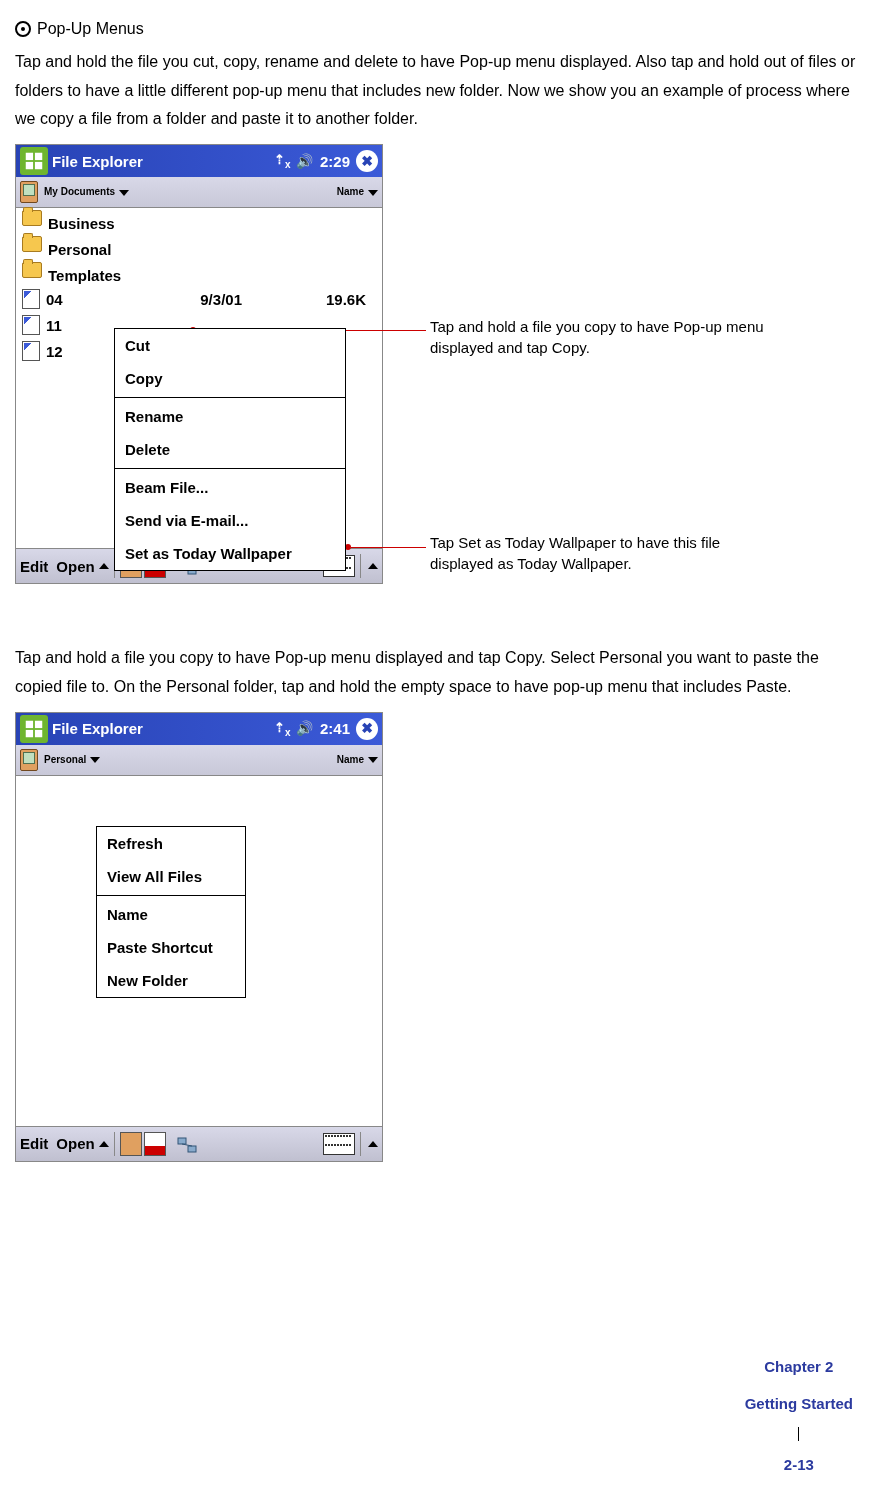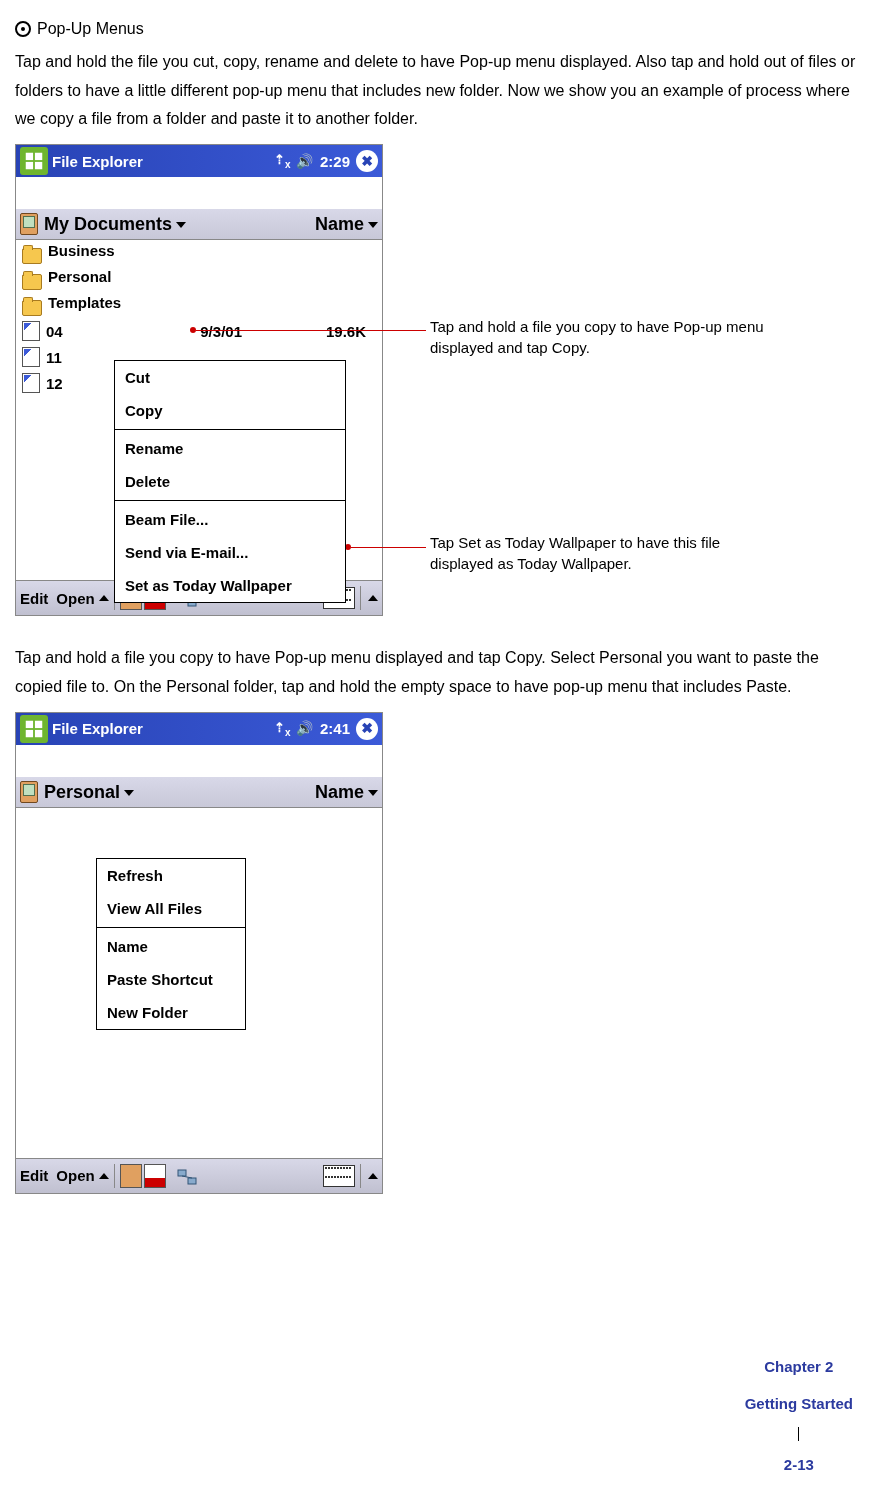--- a/index.html
+++ b/index.html
@@ -92,40 +92,39 @@
     font-weight: bold;
     font-size: 14px;
   }
   .pathbar {
     height: 30px;
     background: linear-gradient(to bottom, #d8d8e8, #c8c8d8);
     display: flex;
     align-items: center;
     padding: 0 4px;
     font-weight: bold;
-    font-size: 18px;
+    font-size: 10px;
     border-bottom: 1px solid #888;
-    margin-top: 32px;
   }
   .pathbar .right {
     margin-left: auto;
   }
   .caret {
     display: inline-block;
     width: 0;
     height: 0;
     border-left: 5px solid transparent;
     border-right: 5px solid transparent;
     border-top: 6px solid #000;
     margin-left: 4px;
     vertical-align: middle;
   }
   .folder-row {
     display: flex;
-    align-items: flex-end;
+    align-items: flex-start;
     padding: 2px 6px;
     font-weight: bold;
     font-size: 15px;
     gap: 6px;
     height: 22px;
   }
   .folder-icon {
     width: 18px;
     height: 14px;
     background: #f6c74e;

